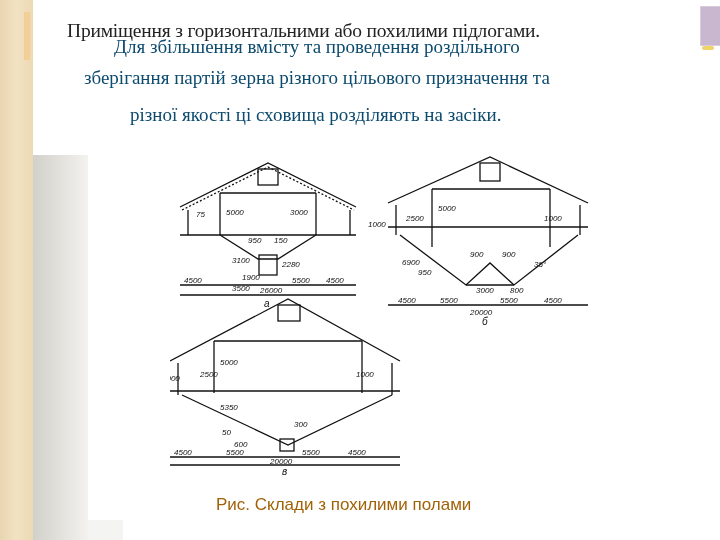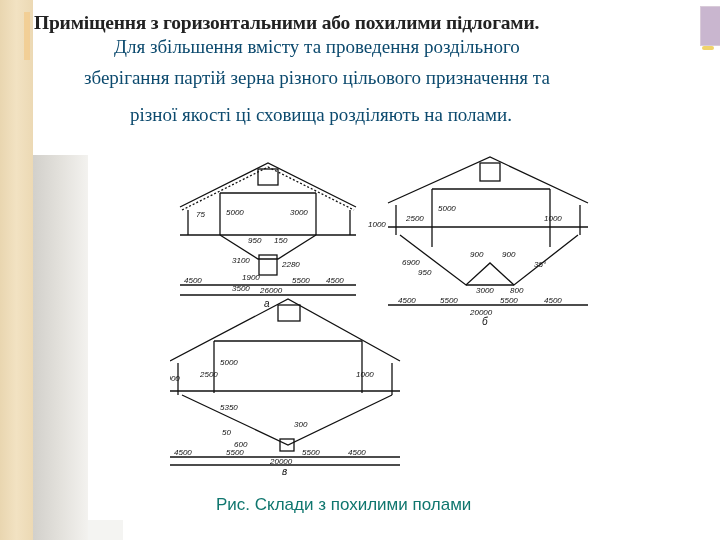--- a/index.html
+++ b/index.html
@@ -5,43 +5,43 @@
     html, body { margin:0; padding:0; }
     body { width:720px; height:540px; position:relative; overflow:hidden; background:#ffffff; font-family:"Liberation Serif", serif; }
     .left-strip { position:absolute; left:0; top:0; width:33px; height:540px;
       background:linear-gradient(90deg,#e9d6b0 0%,#f2e2c2 50%,#ecd9b4 100%); }
     .left-strip::after { content:""; position:absolute; left:24px; top:12px; width:6px; height:48px; background:#f4c987; opacity:0.7; }
     .gray-band { position:absolute; left:33px; top:155px; width:55px; height:385px;
       background:linear-gradient(90deg,#d2d0cb 0%,#e3e1dc 50%,#f3f2ef 100%); }
     .gray-band-bottom { position:absolute; left:88px; top:520px; width:35px; height:20px; background:#f4f4f2; }
     .corner-badge { position:absolute; left:700px; top:6px; width:20px; height:38px; background:#c9b6cf; border:1px solid #d9cbd9; }
     .corner-dot { position:absolute; left:702px; top:46px; width:12px; height:4px; background:#f0d36a; border-radius:2px; }
-    .title-line { position:absolute; left:34px; top:12px; font-size:19.5px; font-weight:bold; color:#222; white-space:nowrap; letter-spacing:-0.2px; }
+    .title-line { position:absolute; left:34px; top:20px; font-size:19.5px; font-weight:normal; color:#222; white-space:nowrap; letter-spacing:-0.2px;padding-left:33px; }
     .body-line { position:absolute; font-size:19px; color:#0c4a6e; white-space:nowrap; }
     .l1 { left:114px; top:36px; }
     .l2 { left:84px; top:67px; }
     .l3 { left:130px; top:104px; }
     .figure { position:absolute; left:170px; top:155px; width:420px; height:320px; }
-    .caption { position:absolute; left:216px; top:495px; font-family:"Liberation Sans", sans-serif; font-size:17px; color:#0f766e; white-space:nowrap; }
+    .caption { position:absolute; left:216px; top:495px; font-family:"Liberation Sans", sans-serif; font-size:17px; color:#a16207; white-space:nowrap; }
     .dim { font-family:"Liberation Sans", sans-serif; font-style:italic; font-size:8px; fill:#111; }
     .lbl { font-family:"Liberation Sans", sans-serif; font-style:italic; font-size:10px; fill:#111; }
   </style>
 </head>
 <body>
 
 <div class="left-strip"></div>
 <div class="gray-band"></div>
 <div class="gray-band-bottom"></div>
 <div class="corner-badge"></div>
 <div class="corner-dot"></div>
 
 <div class="title-line">Приміщення з горизонтальними або похилими підлогами.</div>
 <div class="body-line l1">Для збільшення вмісту та проведення роздільного</div>
 <div class="body-line l2">зберігання партій зерна різного цільового призначення та</div>
-<div class="body-line l3">різної якості ці сховища розділяють на полами.</div>
+<div class="body-line l3">різної якості ці сховища розділяють на засіки.</div>
 
 <svg class="figure" viewBox="0 0 420 320" xmlns="http://www.w3.org/2000/svg">
   <g stroke="#111" fill="none" stroke-width="1.3">
     <polyline points="10,52 98,8 186,52"></polyline>
     <polyline points="12,55 98,12 184,55" stroke-dasharray="2,2"></polyline>
     <rect x="88" y="14" width="20" height="16"></rect>
     <line x1="18" y1="55" x2="18" y2="80"></line>
       <line x1="180" y1="55" x2="180" y2="80"></line>
     <line x1="50" y1="38" x2="50" y2="80"></line>
       <line x1="146" y1="38" x2="146" y2="80"></line>

